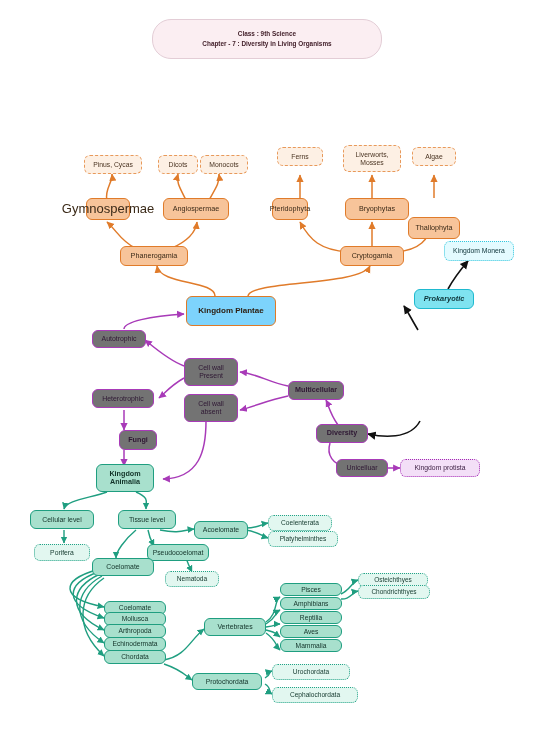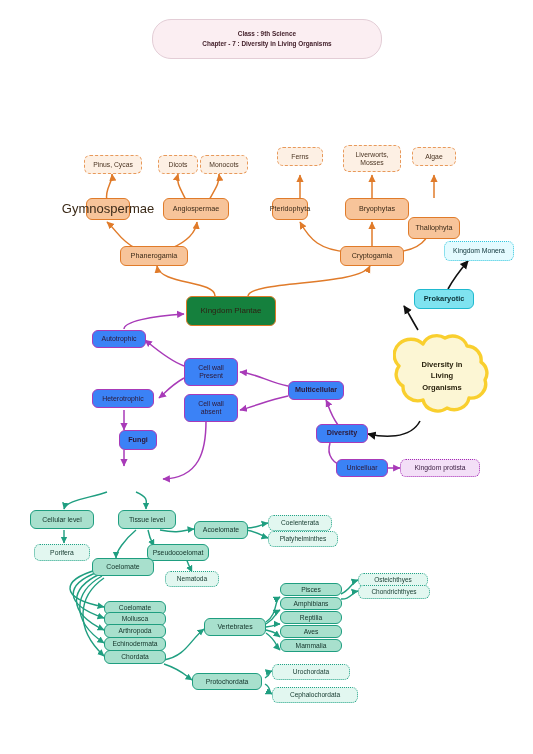--- a/index.html
+++ b/index.html
@@ -20,35 +20,35 @@
   }
 
   
   .org-solid{
     background:#f7c49a;border:1.2px solid #e07b2a;color:#3b2a18;
   }
   .org-dash{
     background:#fdf0e4;border:1.4px dashed #e8995a;color:#4a3422;
   }
   .org-root{
-    background:#15803d;border:1.6px solid #de7a27;color:#2e2114;font-weight:normal;
-  }
-
-  
-  .pur-solid{background:#3b82f6;border:1.2px solid #a83ab8;color:#2e1733;}
+    background:#7dd3fc;border:1.6px solid #de7a27;color:#2e2114;font-weight:bold;
+  }
+
+  
+  .pur-solid{background:#737373;border:1.2px solid #a83ab8;color:#2e1733;}
   .pur-solid.b{font-weight:bold;}
   .pur-dash{background:#f3dff7;border:1.5px dotted #a42ab5;color:#3a1c40;}
 
   
   .grn-solid{background:#a8e0cd;border:1.3px solid #1f9e80;color:#123228;}
   .grn-solid.b{font-weight:bold;}
   .grn-dash{background:#e2f7f0;border:1.5px dotted #23a387;color:#14392e;}
 
   
-  .cyn-solid{background:#7fe3f0;border:1.3px solid #1fb9cf;color:#0d3338;font-weight:bold;}
+  .cyn-solid{background:#7fe3f0;border:1.3px solid #1fb9cf;color:#0d3338;font-weight:bold;font-style:italic;}
   .cyn-dash{background:#e4fbff;border:1.6px dotted #31c6dd;color:#0d3338;}
 
   
   #title-card{
     position:absolute;left:152px;top:19px;width:228px;height:38px;
     background:#fbeef2;border:1px solid #e3cdd6;border-radius:19px;
     display:flex;flex-direction:column;align-items:center;justify-content:center;
     font-size:6.4px;font-weight:bold;color:#43202b;line-height:1.55;
   }
 
@@ -173,34 +173,20 @@
 
       <path d="M420,421 C410,440 382,437 368,434"></path>
     </g>
   </svg>
 
   <div id="title-card">
     <span>Class : 9th Science</span>
     <span>Chapter - 7 : Diversity in Living Organisms</span>
   </div>
 
-  <div id="cloud-wrap">
-    <svg width="98" height="96" viewBox="0 0 98 96">
-      <path d="M30,16 a15,14 0 0,1 22,-6 a15,14 0 0,1 22,8
-               a15,14 0 0,1 14,16 a15,14 0 0,1 4,18
-               a15,14 0 0,1 -16,18 a15,14 0 0,1 -22,10
-               a15,14 0 0,1 -24,-8 a15,14 0 0,1 -20,-14
-               a15,14 0 0,1 -4,-20 a15,14 0 0,1 24,-22 z" fill="#fcf6d4" stroke="#f9cf2e" stroke-width="3.4" stroke-linejoin="round"></path>
-    </svg>
-    <div id="cloud-text">
-      <span>Diversity in</span>
-      <span>Living</span>
-      <span>Organisms</span>
-    </div>
-  </div>
 
   <div class="node cyn-solid" style="left:414px;top:289px;width:60px;height:20px;font-size:7.4px;">Prokaryotic</div>
 
   <div class="node cyn-dash" style="left:444px;top:241px;width:70px;height:20px;font-size:6.8px;">Kingdom Monera</div>
 
   <div class="node pur-solid b" style="left:316px;top:424px;width:52px;height:19px;font-size:7.2px;">Diversity</div>
 
   <div class="node pur-solid" style="left:336px;top:459px;width:52px;height:18px;font-size:7px;">Unicelluar</div>
 
   <div class="node pur-dash" style="left:400px;top:459px;width:80px;height:18px;font-size:6.8px;">Kingdom protista</div>
@@ -248,20 +234,24 @@
 
   <div class="node org-dash" style="left:277px;top:147px;width:46px;height:19px;font-size:6.8px;">Ferns</div>
 
   <div class="node org-dash" style="left:343px;top:145px;width:58px;height:27px;font-size:6.8px;flex-direction:column;">
     <span>Liverworts,</span>
     <span>Mosses</span>
   </div>
 
   <div class="node org-dash" style="left:412px;top:147px;width:44px;height:19px;font-size:6.8px;">Algae</div>
 
+  <div class="node grn-solid b" style="left:96px;top:464px;width:58px;height:28px;font-size:7.2px;flex-direction:column;">
+    <span>Kingdom</span>
+    <span>Animalia</span>
+  </div>
 
   <div class="node grn-solid" style="left:30px;top:510px;width:64px;height:19px;font-size:6.9px;">Cellular level</div>
 
   <div class="node grn-solid" style="left:118px;top:510px;width:58px;height:19px;font-size:6.9px;">Tissue level</div>
 
   <div class="node grn-dash" style="left:34px;top:544px;width:56px;height:17px;font-size:6.8px;">Porifera</div>
 
   <div class="node grn-solid" style="left:194px;top:521px;width:54px;height:18px;font-size:6.9px;">Acoelomate</div>
 
   <div class="node grn-solid" style="left:147px;top:544px;width:62px;height:17px;font-size:6.8px;">Pseudocoelomat</div>

